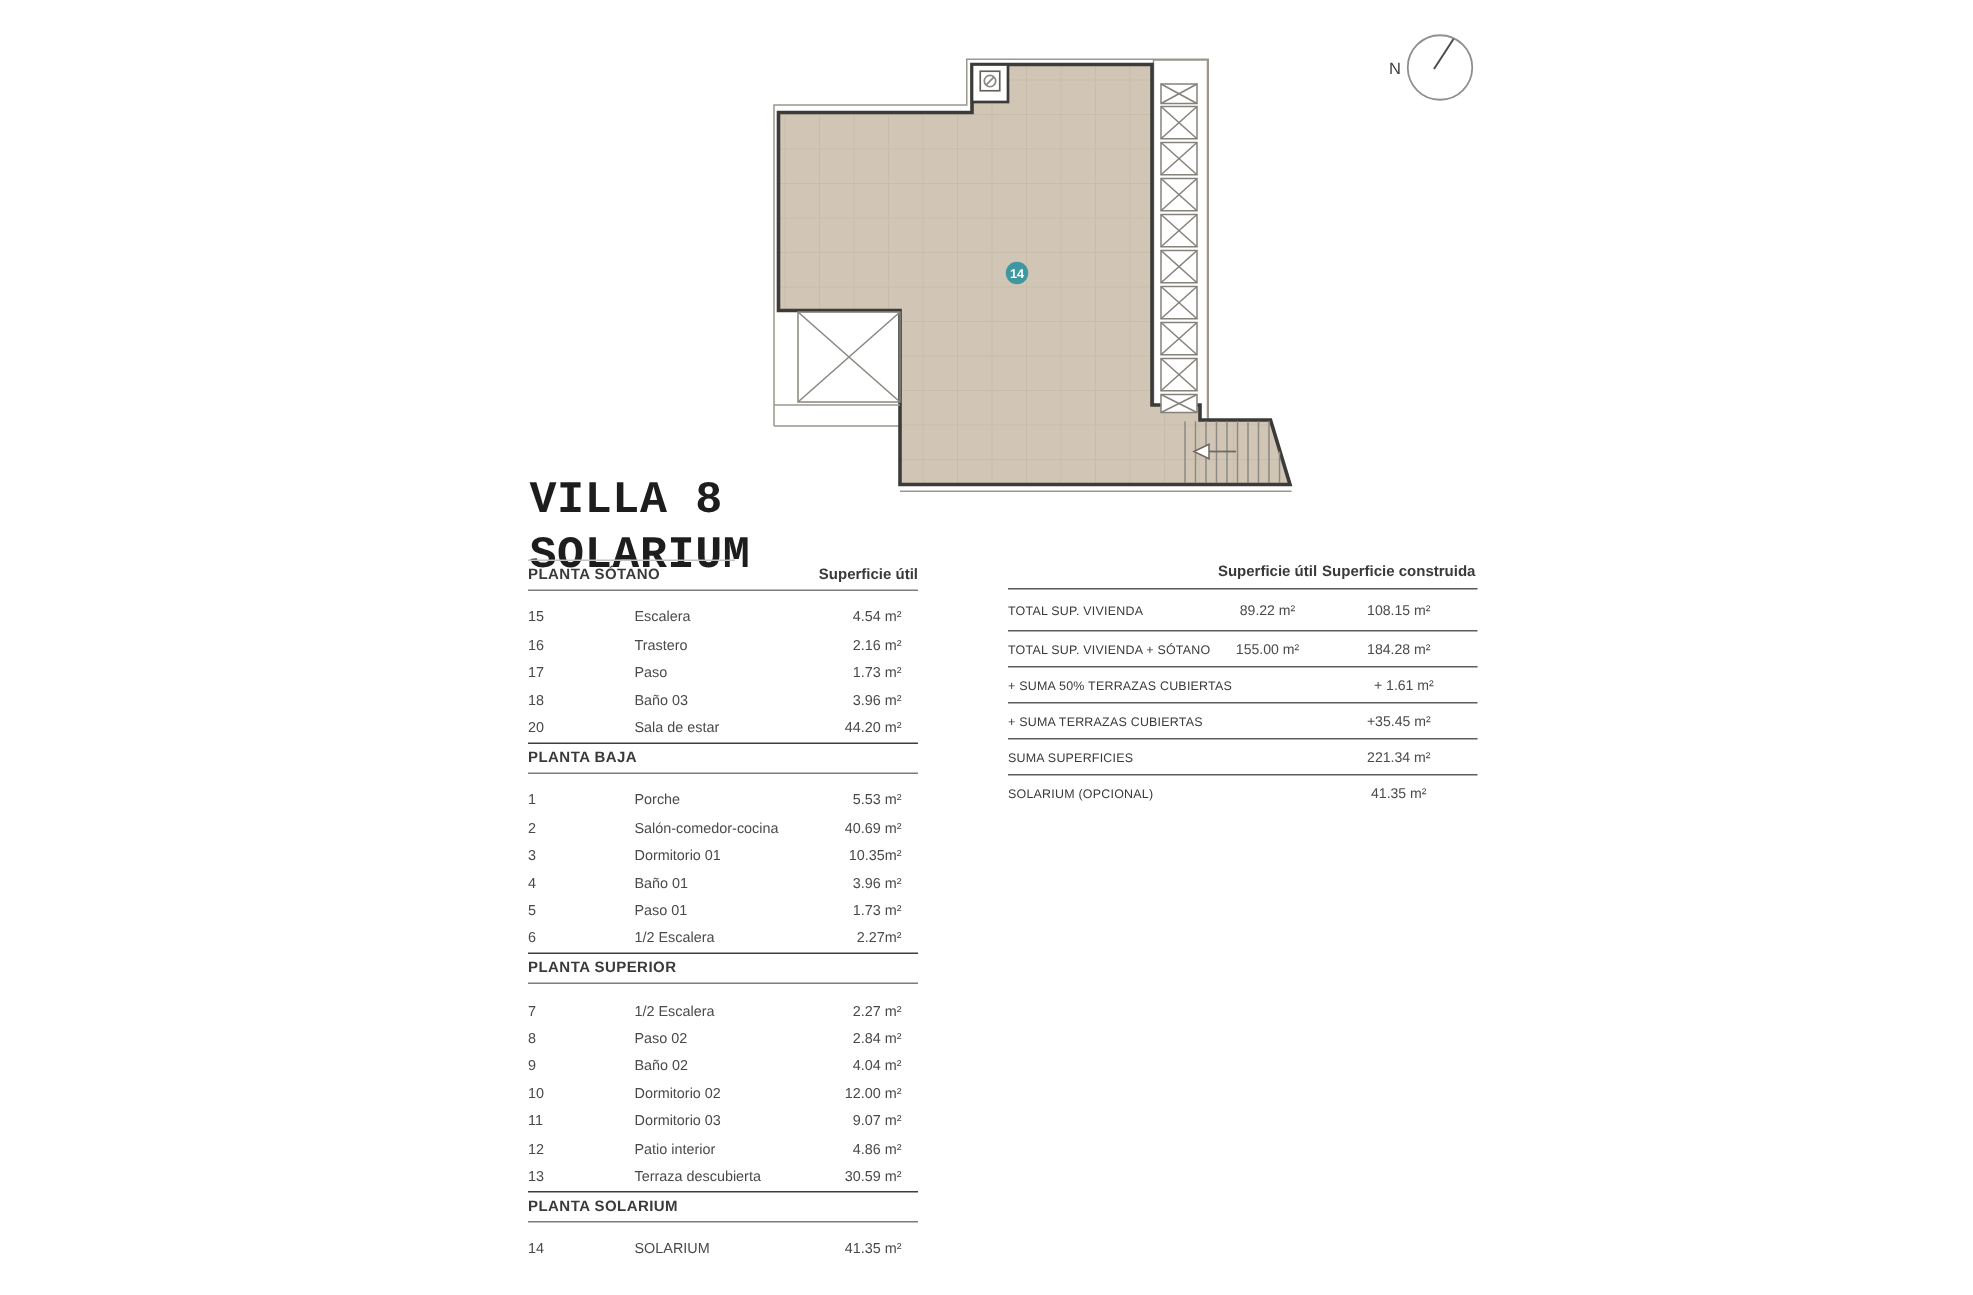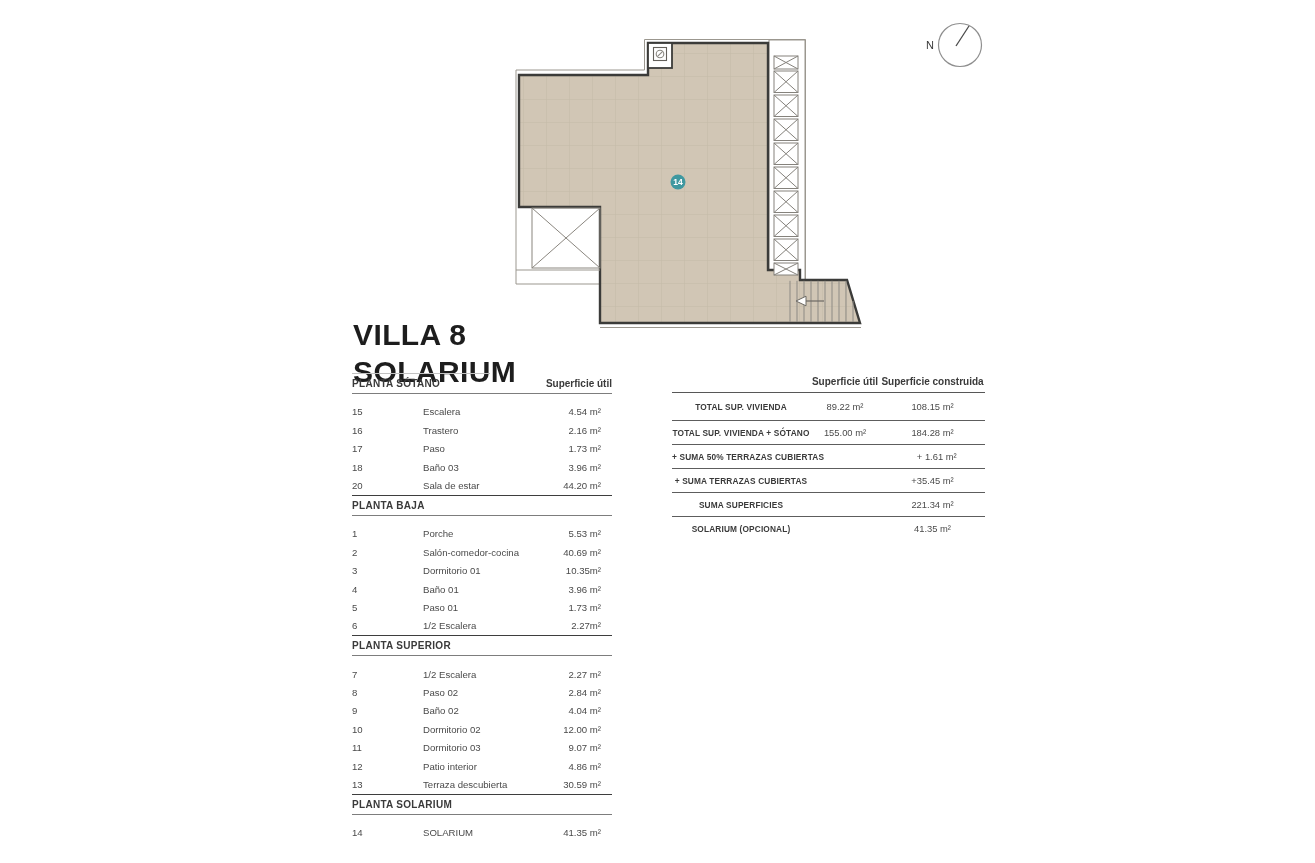--- a/index.html
+++ b/index.html
@@ -6,21 +6,21 @@
   body{
     width:1315px;height:863px;background:#ffffff;
     font-family:"Liberation Sans", sans-serif;color:#444;
     position:relative;overflow:hidden;
   }
   .page{position:absolute;inset:0;}
 
   
   .title{
     position:absolute;left:353px;top:316px;
-    font-family:Liberation Sans, sans-serif;font-weight:700;
+    font-family:Liberation Mono, monospace;font-weight:700;
     font-size:30px;line-height:37px;color:#1d1d1d;letter-spacing:0.4px;
   }
 
   
   .plan-svg{position:absolute;left:500px;top:30px;width:380px;height:300px;}
   .compass-svg{position:absolute;left:915px;top:12px;width:70px;height:58px;}
   .compass-n{font-size:11px;fill:#3a3a3a;font-family:"Liberation Sans",sans-serif;}
   .marker-text{font-size:8.5px;font-weight:bold;fill:#ffffff;font-family:"Liberation Sans",sans-serif;}
 
   
@@ -39,21 +39,21 @@
 
   
   .rtable{position:absolute;left:672px;top:376px;width:313px;}
   .rhead{display:flex;align-items:flex-end;padding-bottom:5px;border-bottom:1px solid #575757;}
   .rhead .spacer{flex:1;}
   .rhead .c1{width:70px;display:flex;justify-content:center;font-size:10px;font-weight:700;color:#3a3a3a;white-space:nowrap;}
   .rhead .c2{width:105px;display:flex;justify-content:center;font-size:10px;font-weight:700;color:#3a3a3a;white-space:nowrap;}
   .rrow{display:flex;align-items:center;height:23px;border-bottom:1px solid #5d5d5d;}
   .rrow:first-child{height:27px;}
   .rrow.no-rule{border-bottom:none;}
-  .rrow .lbl{flex:1;font-size:8.3px;font-weight:700;letter-spacing:0.15px;color:#3a3a3a;white-space:nowrap;text-align:center;}
+  .rrow .lbl{flex:1;font-size:8.3px;font-weight:400;letter-spacing:0.15px;color:#3a3a3a;white-space:nowrap;}
   .rrow .v1{width:70px;display:flex;justify-content:center;font-size:9.4px;color:#4a4a4a;white-space:nowrap;}
   .rrow .v2{width:105px;display:flex;justify-content:center;font-size:9.4px;color:#4a4a4a;white-space:nowrap;}
 </style>
 </head>
 <body>
 
 <div class="page">
 
   <svg class="plan-svg" viewBox="0 0 380 300">
     <defs>

